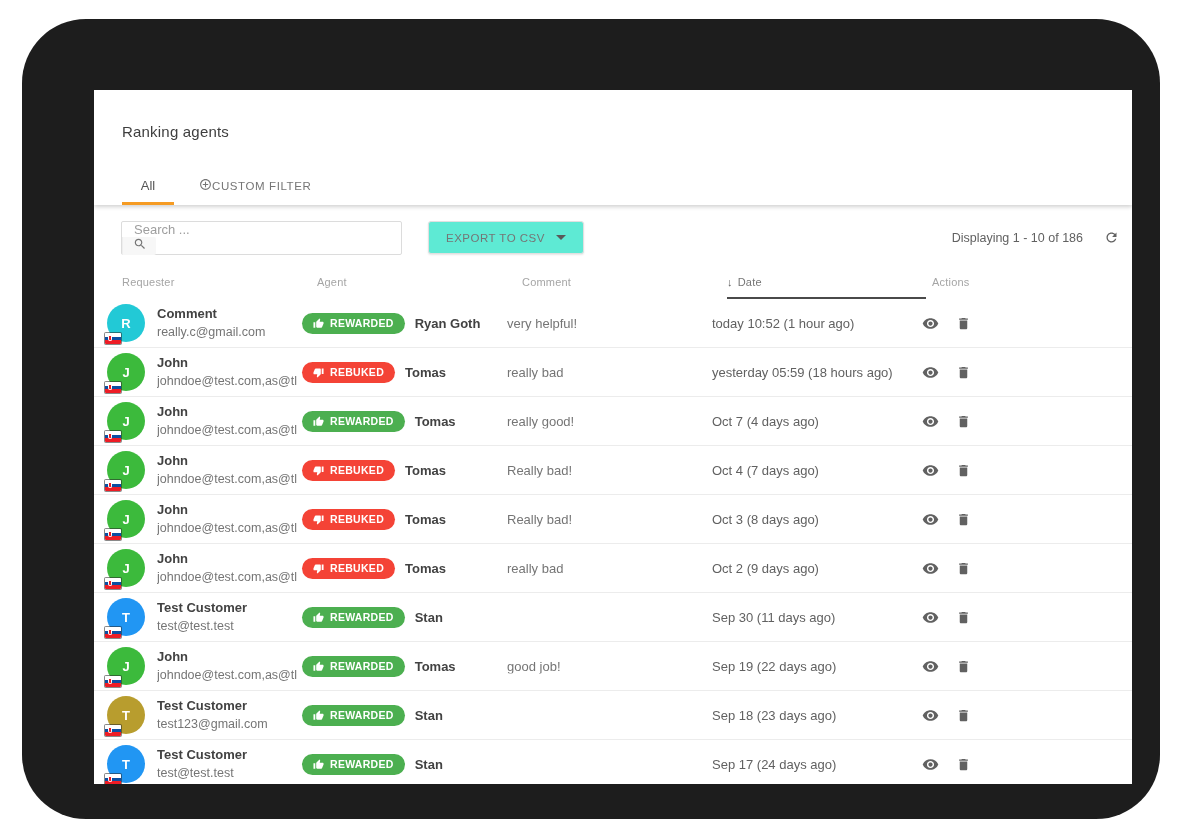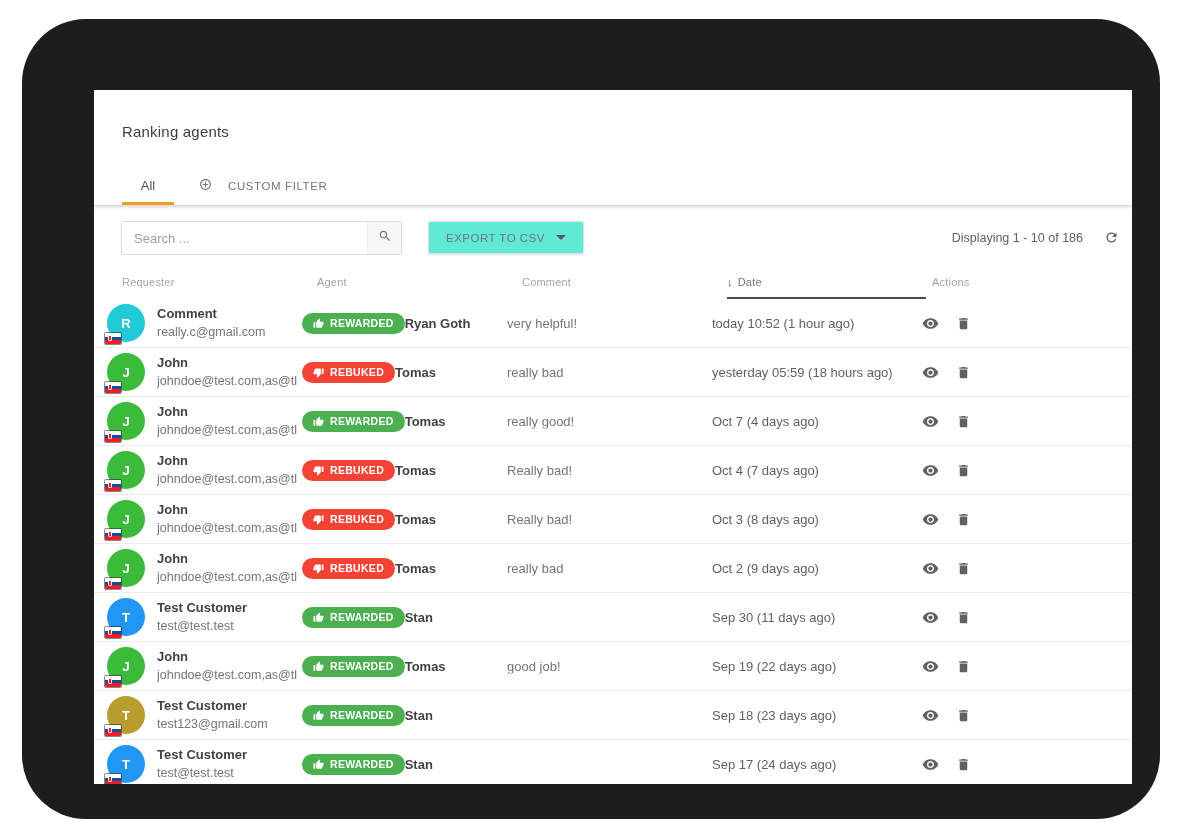--- a/index.html
+++ b/index.html
@@ -24,28 +24,28 @@
     position:absolute;left:28px;top:33px;font-size:15px;font-weight:500;
     color:#3e3e3e;letter-spacing:.2px;
   }
   .tabs{position:absolute;left:28px;bottom:0;display:flex;align-items:flex-end;}
   .tab{display:flex;align-items:center;justify-content:center;height:33px;cursor:pointer;}
   .tab-all{
     width:52px;font-size:13px;color:#555;border-bottom:3px solid var(--accent,#f59b23);
   }
   .tab-custom{
     margin-left:21px;padding:0 4px 3px 4px;font-size:11.5px;letter-spacing:.6px;
-    color:#757575;display:flex;align-items:center;gap:16px;text-transform:uppercase;
+    color:#757575;display:flex;align-items:center;gap:0;text-transform:uppercase;
   }
   .tab-custom svg{flex:0 0 auto;}
   
   .search-group{
     position:absolute;left:27px;top:131px;width:281px;height:34px;
     border:1px solid #dcdcdc;border-radius:2px;background:#fff;display:flex;
-    box-sizing:border-box;z-index:2;
+    box-sizing:border-box;z-index:2;flex-direction:column;
   }
   .search-input{
     flex:1;border:none;outline:none;padding:0 12px;font-size:13px;color:#444;
     font-family:"Liberation Sans", sans-serif;background:transparent;min-width:0;
   }
   .search-input::placeholder{color:#9e9e9e;}
   .search-btn{
     width:33px;background:#f7f7f7;border-left:1px solid #eee;display:flex;
     align-items:center;justify-content:center;cursor:pointer;border-radius:0 2px 2px 0;
   }
@@ -93,21 +93,21 @@
   }
   .flag::after{
     content:"";position:absolute;left:3px;top:3px;width:4px;height:5px;
     background:#ee1c25;border:1px solid #fff;border-top:none;
     border-radius:0 0 3px 3px;box-sizing:border-box;
   }
   .who{position:absolute;left:63px;top:7px;width:142px;}
   .name{font-size:13px;font-weight:bold;color:#424242;white-space:nowrap;overflow:hidden;}
   .email{font-size:12.5px;color:#757575;white-space:nowrap;overflow:hidden;margin-top:4px;}
   .agent-cell{
-    position:absolute;left:208px;top:0;height:100%;display:flex;align-items:center;
+    position:absolute;left:208px;top:0;height:100%;display:flex;align-items:center;gap:10px;
   }
   .badge{
     height:21px;border-radius:11px;padding:0 11px;display:flex;align-items:center;gap:6px;
     color:#fff;font-size:10.5px;font-weight:bold;letter-spacing:.3px;
   }
   .badge svg{display:block;}
   .badge svg.down{transform:rotate(180deg);}
   .agent-name{font-size:13px;font-weight:bold;color:#424242;}
   .comment-cell{
     position:absolute;left:413px;top:50%;transform:translateY(-50%);

